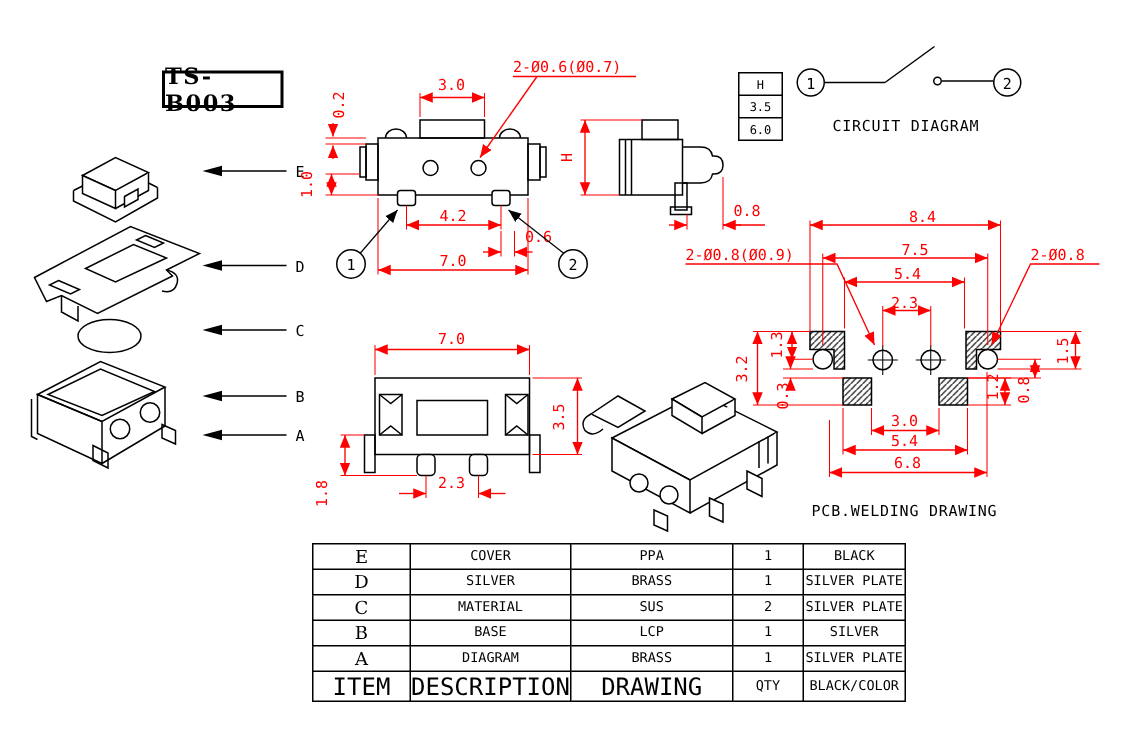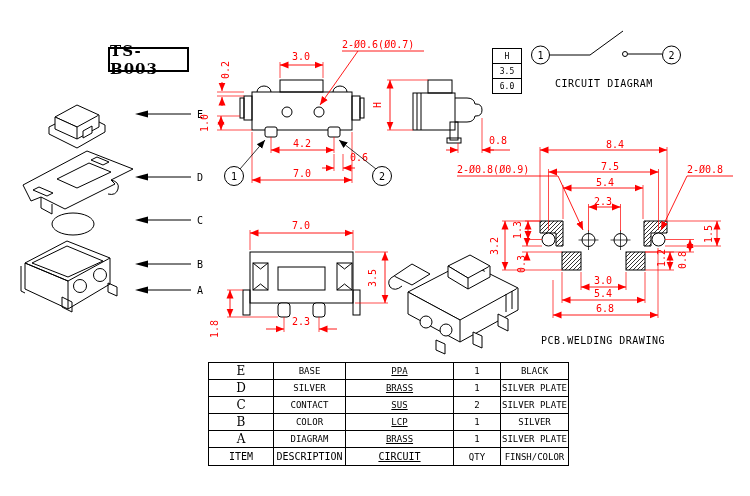--- a/index.html
+++ b/index.html
@@ -17,22 +17,22 @@
              display:flex;align-items:center;justify-content:center;
              font-family:"DejaVu Serif",serif;font-weight:bold;font-size:15px;letter-spacing:1px;}
   .h-table{position:absolute;left:492px;top:48px;border-collapse:collapse;}
   .h-table td{border:1px solid #000;width:28px;height:14px;text-align:center;
               font-size:8px;font-family:"DejaVu Sans Mono",monospace;padding:0;}
   .parts{position:absolute;left:208px;top:362px;border-collapse:collapse;table-layout:fixed;}
   .parts td{border:1px solid #000;height:16px;text-align:center;vertical-align:middle;
             font-size:9px;font-family:"DejaVu Sans Mono",monospace;padding:0;overflow:hidden;}
   .parts td.item{font-family:"DejaVu Serif",serif;font-size:12px;}
   .parts tr.footer td{height:17px;}
-  .parts tr.footer td.big{font-size:10px;}
-  .c-item{width:64px;} .c-desc{width:71px;} .c-mat{width:107px;text-decoration:underline;} .c-qty{width:46px;} .c-fin{width:67px;}
+  .parts tr.footer td.big{font-size:16px;}
+  .c-item{width:64px;} .c-desc{width:71px;} .c-mat{width:107px;} .c-qty{width:46px;} .c-fin{width:67px;}
 </style>
 </head>
 <body>
 
 <div class="canvas">
 
   <svg width="0" height="0">
     <defs>
       <marker id="ar" markerUnits="userSpaceOnUse" markerWidth="10" markerHeight="10" refX="8.5" refY="4.5" orient="auto-start-reverse">
         <path d="M0,1 L8.5,4.5 L0,8 Z" fill="#ff0000"></path>
@@ -324,56 +324,56 @@
     <text class="dim" x="150" y="172" text-anchor="middle">6.8</text>
     <text class="dim" x="2" y="33">2-Ø0.8(Ø0.9)</text>
     <text class="dim" x="232" y="33">2-Ø0.8</text>
     <text class="dimb" x="148" y="204" font-size="11.5" letter-spacing="0.5" text-anchor="middle">PCB.WELDING DRAWING</text>
   </svg>
 
   <table class="parts">
     <tbody>
         <tr>
       <td class="c-item item">E</td>
-      <td class="c-desc">BASE</td>
+      <td class="c-desc">COVER</td>
       <td class="c-mat">PPA</td>
       <td class="c-qty">1</td>
       <td class="c-fin">BLACK</td>
     </tr>
     <tr>
       <td class="c-item item">D</td>
       <td class="c-desc">SILVER</td>
       <td class="c-mat">BRASS</td>
       <td class="c-qty">1</td>
       <td class="c-fin">SILVER PLATE</td>
     </tr>
     <tr>
       <td class="c-item item">C</td>
-      <td class="c-desc">CONTACT</td>
+      <td class="c-desc">MATERIAL</td>
       <td class="c-mat">SUS</td>
       <td class="c-qty">2</td>
       <td class="c-fin">SILVER PLATE</td>
     </tr>
     <tr>
       <td class="c-item item">B</td>
-      <td class="c-desc">COLOR</td>
+      <td class="c-desc">BASE</td>
       <td class="c-mat">LCP</td>
       <td class="c-qty">1</td>
       <td class="c-fin">SILVER</td>
     </tr>
     <tr>
       <td class="c-item item">A</td>
       <td class="c-desc">DIAGRAM</td>
       <td class="c-mat">BRASS</td>
       <td class="c-qty">1</td>
       <td class="c-fin">SILVER PLATE</td>
     </tr>
     <tr class="footer">
       <td class="c-item big">ITEM</td>
       <td class="c-desc big">DESCRIPTION</td>
-      <td class="c-mat big">CIRCUIT</td>
+      <td class="c-mat big">DRAWING</td>
       <td class="c-qty">QTY</td>
-      <td class="c-fin">FINSH/COLOR</td>
+      <td class="c-fin">BLACK/COLOR</td>
     </tr>
   </tbody>
     </table>
 
 </div>
 
 </body></html>

